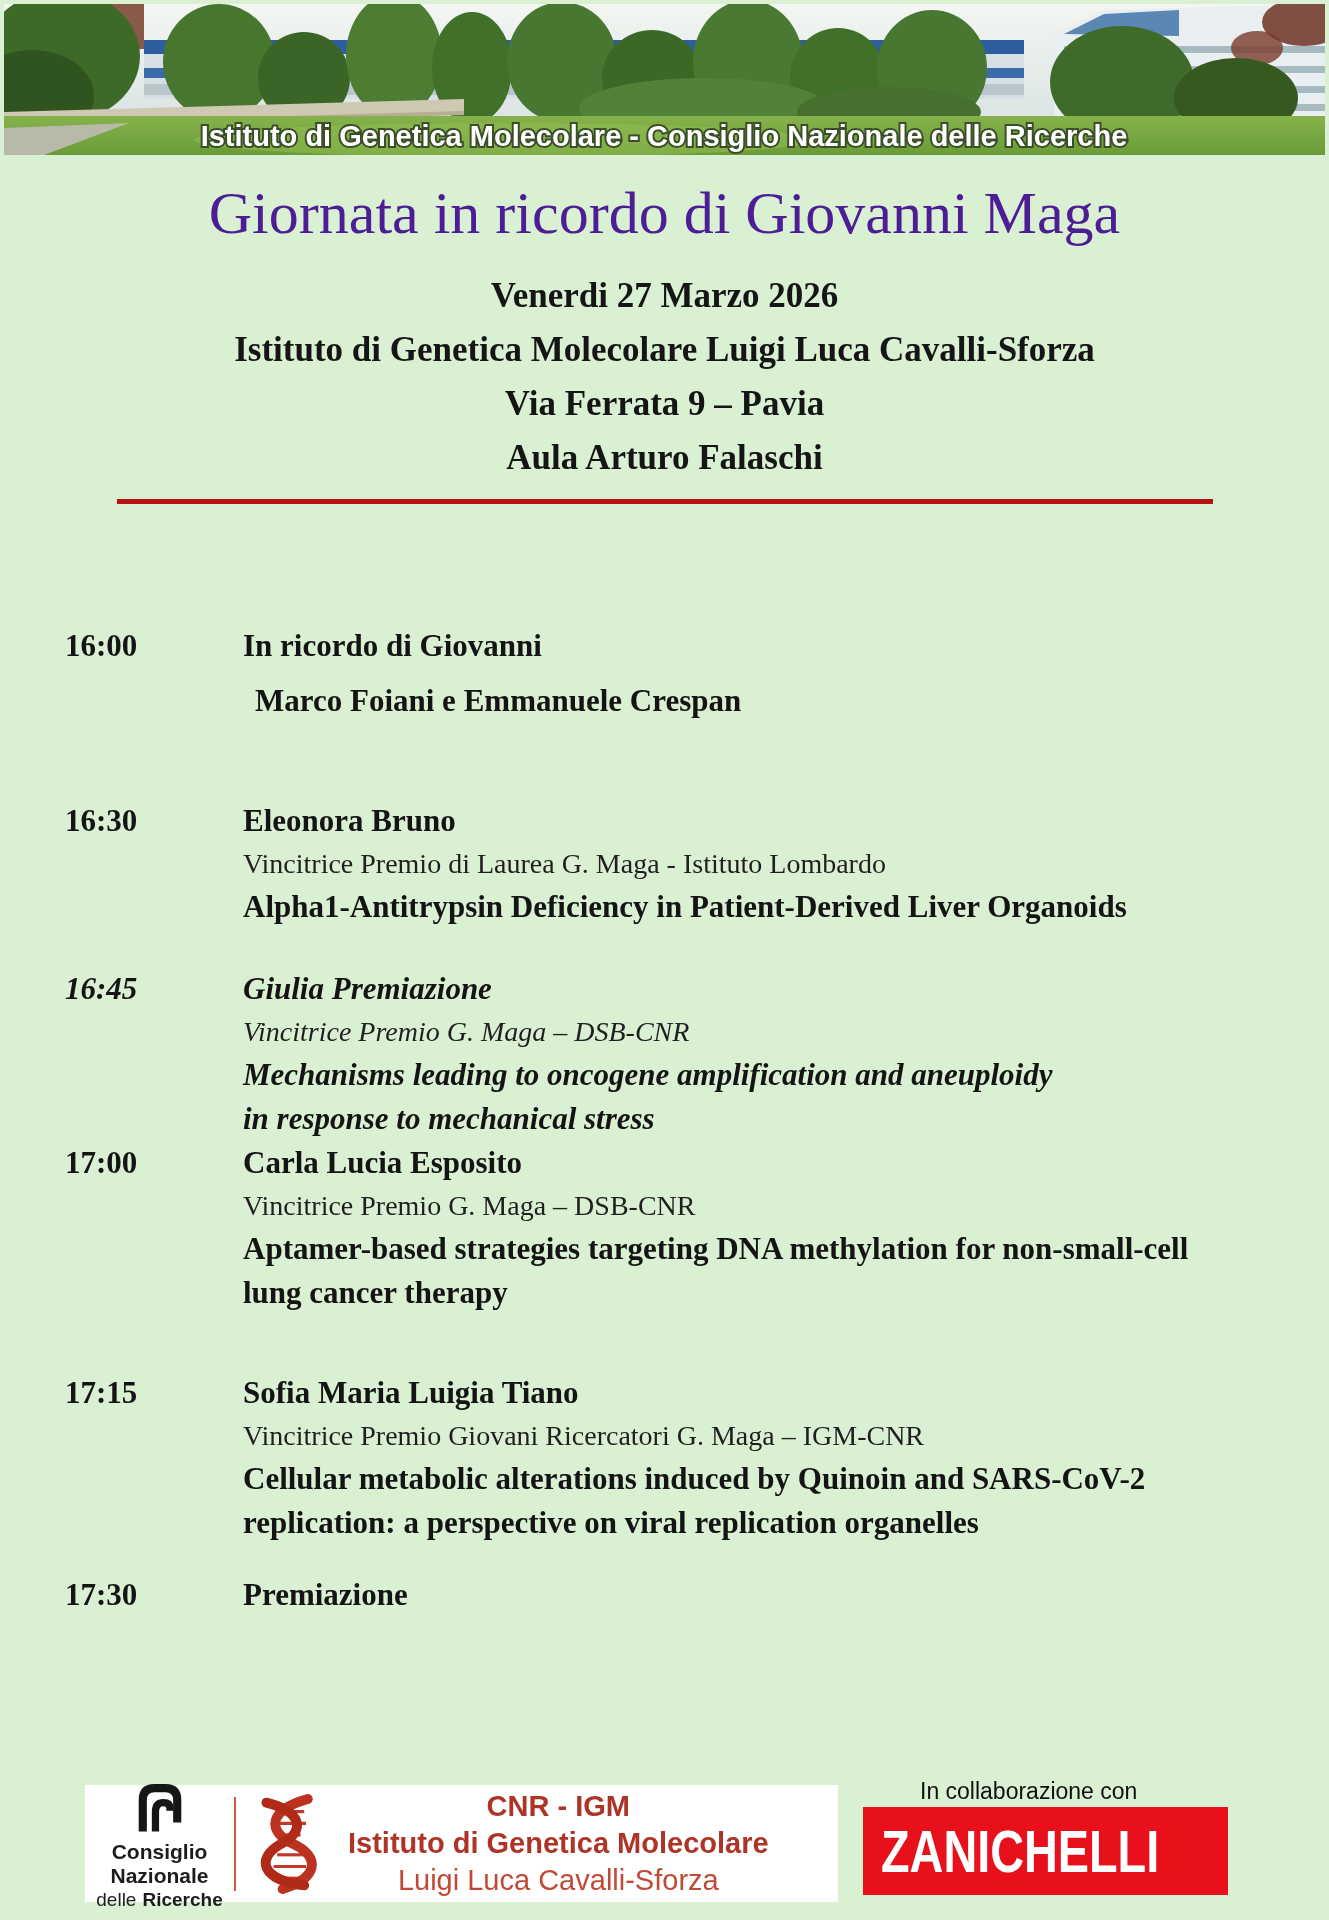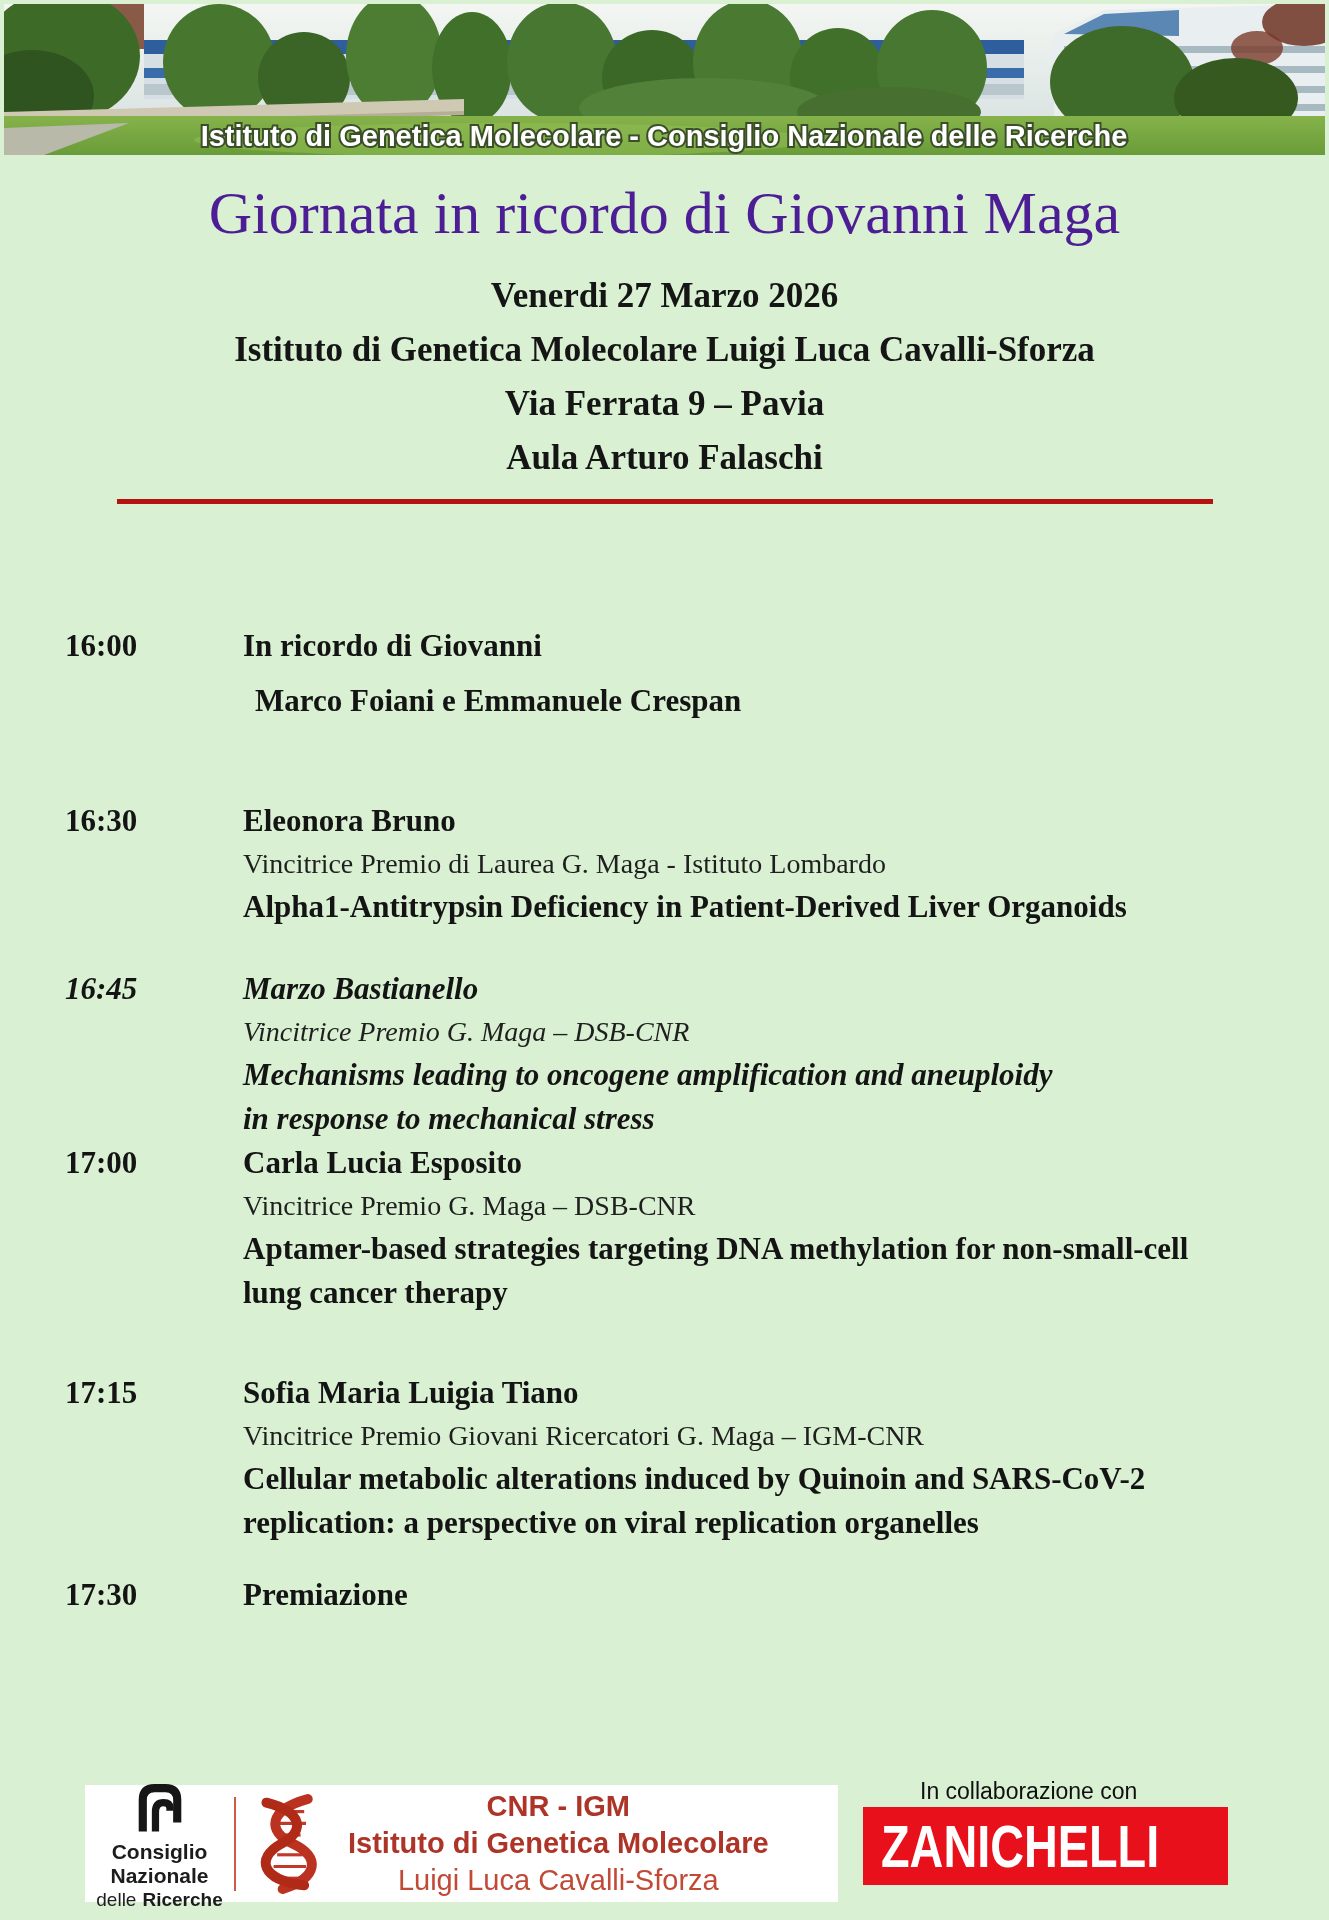--- a/index.html
+++ b/index.html
@@ -69,21 +69,21 @@
   .igm-block{margin-left:24px;line-height:37px;white-space:nowrap;text-align:center;}
   .igm1,.igm2{font-size:29px;font-weight:bold;color:#ad3427;}
   .igm3{font-size:29px;color:#c14a36;}
   .collab-label{
     position:absolute;left:920px;top:1778px;
     font-family:"Liberation Sans", sans-serif;
     font-size:23px;color:#101010;
   }
   .zanichelli{
     position:absolute;left:863px;top:1807px;
-    width:365px;height:78px;
+    width:365px;height:88px;
     background:#e8111b;
     display:flex;align-items:center;
   }
   .zanichelli .brand{
     color:#ffffff;
     font-family:"Liberation Sans", sans-serif;
     font-weight:bold;
     font-size:60px;
     margin-left:18px;
     transform:scaleX(0.78);
@@ -182,21 +182,21 @@
       <div>
         <div class="name">Eleonora Bruno</div>
         <div class="award">Vincitrice Premio di Laurea G. Maga - Istituto Lombardo</div>
         <div class="talk">Alpha1-Antitrypsin Deficiency in Patient-Derived Liver Organoids</div>
       </div>
     </div>
 
     <div class="entry mb-c">
       <div class="time">16:45</div>
       <div>
-        <div class="name">Marzo Bastianello</div>
+        <div class="name">Giulia Premiazione</div>
         <div class="award">Vincitrice Premio G. Maga – DSB-CNR</div>
         <div class="talk">Mechanisms leading to oncogene amplification and aneuploidy</div>
         <div class="talk">in response to mechanical stress</div>
       </div>
     </div>
 
     <div class="entry mb-d">
       <div class="time">17:00</div>
       <div>
         <div class="name">Carla Lucia Esposito</div>

